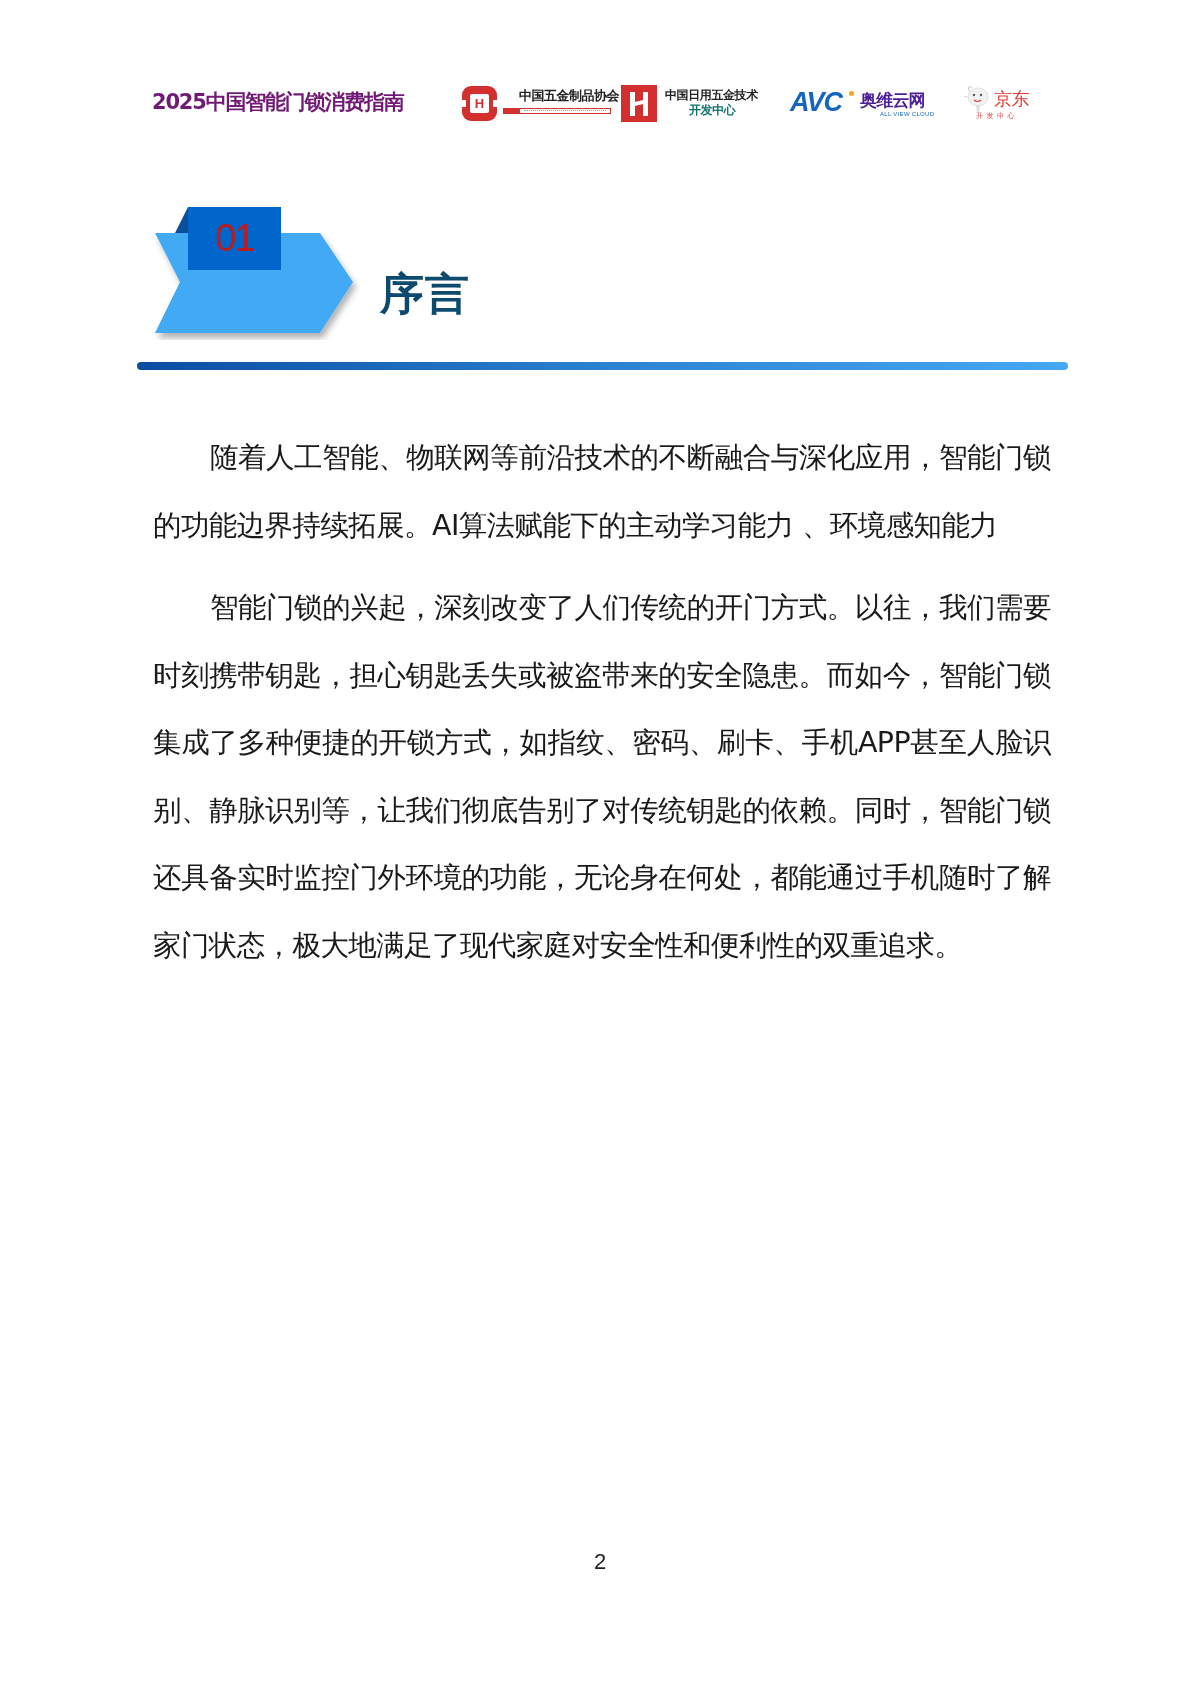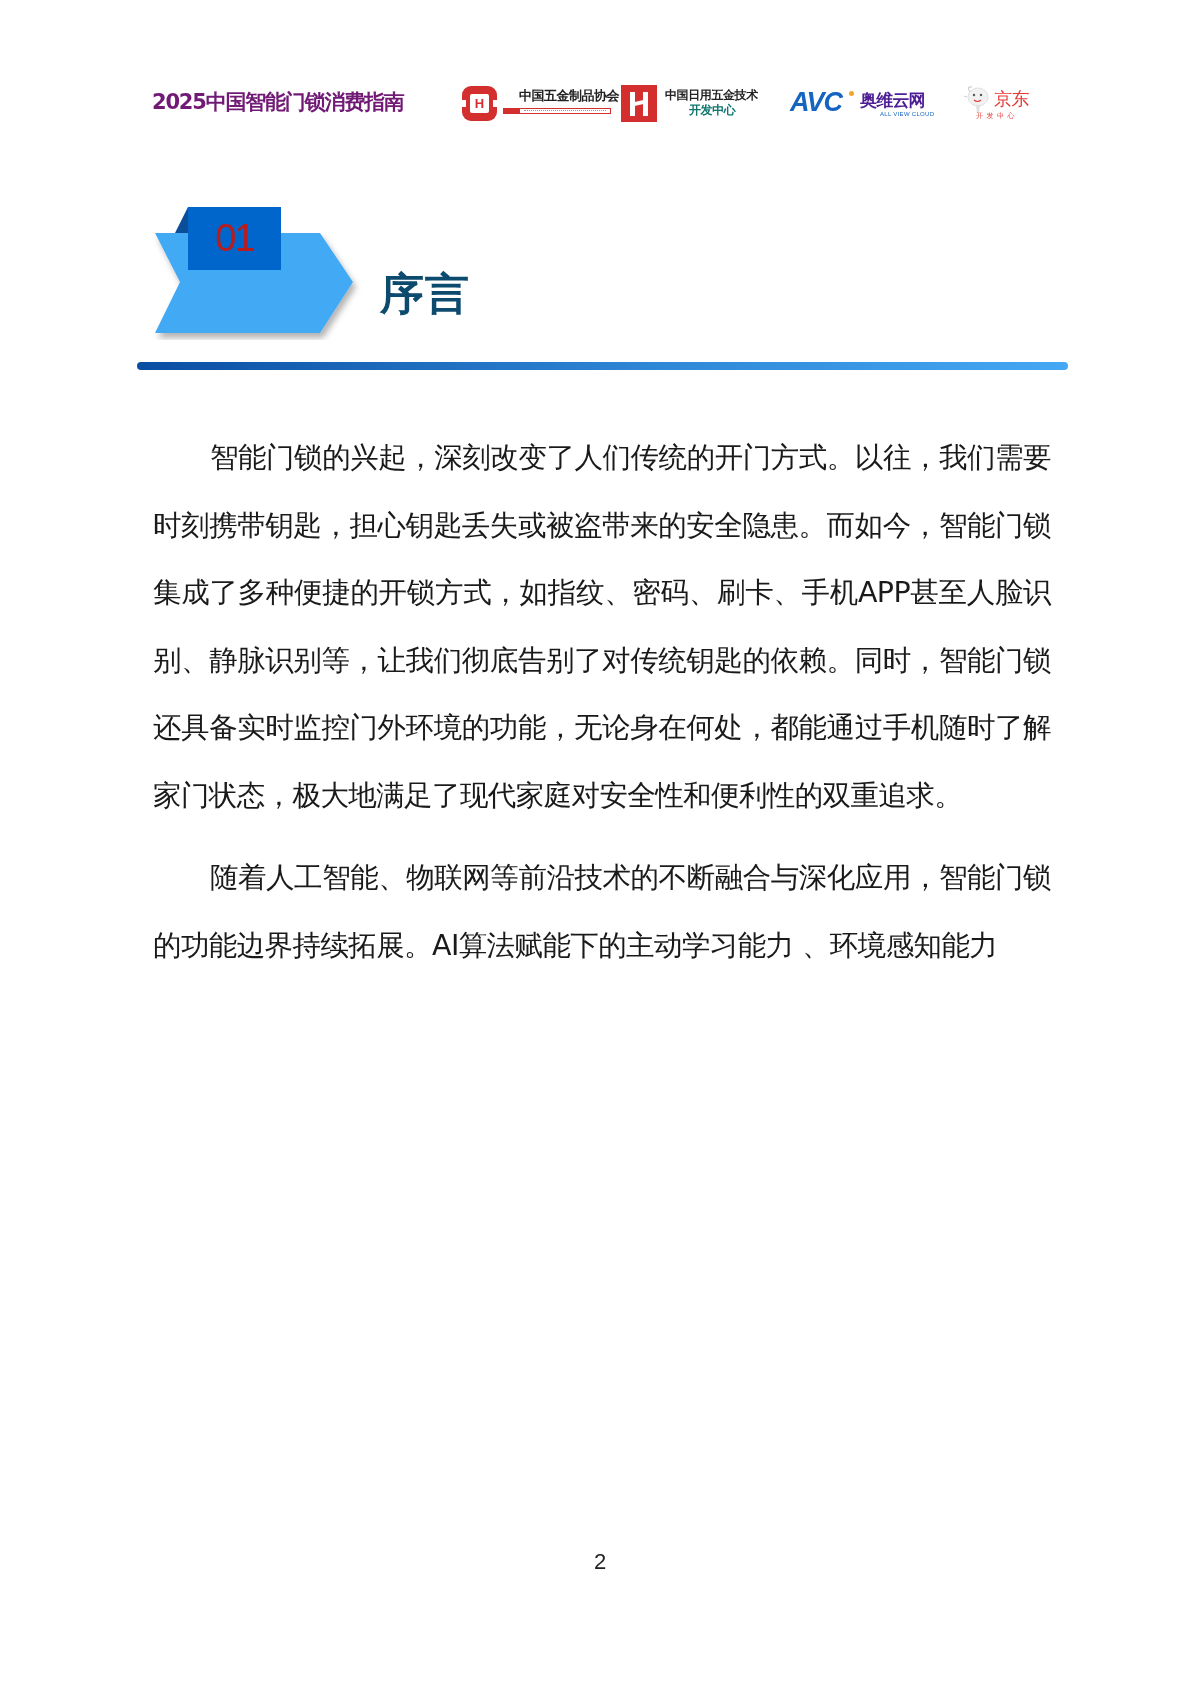--- a/index.html
+++ b/index.html
@@ -215,17 +215,17 @@
     <polygon points="5,28 170,28 203,77 170,128 5,128 30,77" fill="#42a9f5" filter="url(#sh)"></polygon>
 
     <rect x="38" y="2" width="93" height="63" fill="#0066cc"></rect>
   </svg>
   <div class="section-num">01</div>
   <div class="section-title">序言</div>
   <div class="divider"></div>
 </div>
 
 <div class="body">
+  <p>随着人工智能、物联网等前沿技术的不断融合与深化应用，智能门锁的功能边界持续拓展。AI算法赋能下的主动学习能力 、环境感知能力</p>
   <p>智能门锁的兴起，深刻改变了人们传统的开门方式。以往，我们需要时刻携带钥匙，担心钥匙丢失或被盗带来的安全隐患。而如今，智能门锁集成了多种便捷的开锁方式，如指纹、密码、刷卡、手机APP甚至人脸识别、静脉识别等，让我们彻底告别了对传统钥匙的依赖。同时，智能门锁还具备实时监控门外环境的功能，无论身在何处，都能通过手机随时了解家门状态，极大地满足了现代家庭对安全性和便利性的双重追求。</p>
-  <p>随着人工智能、物联网等前沿技术的不断融合与深化应用，智能门锁的功能边界持续拓展。AI算法赋能下的主动学习能力 、环境感知能力</p>
 </div>
 
 <div class="page-number">2</div>
 
 </body></html>

